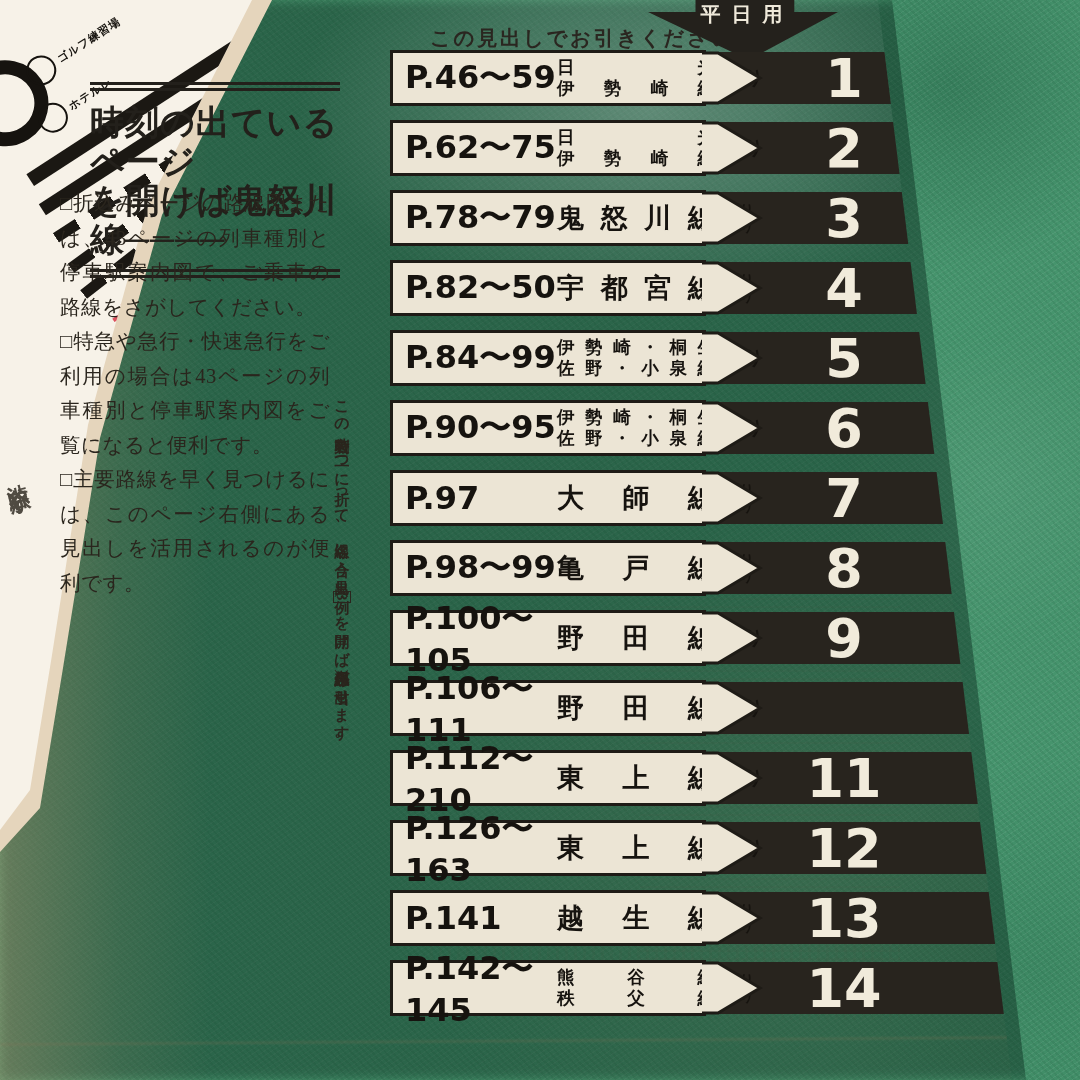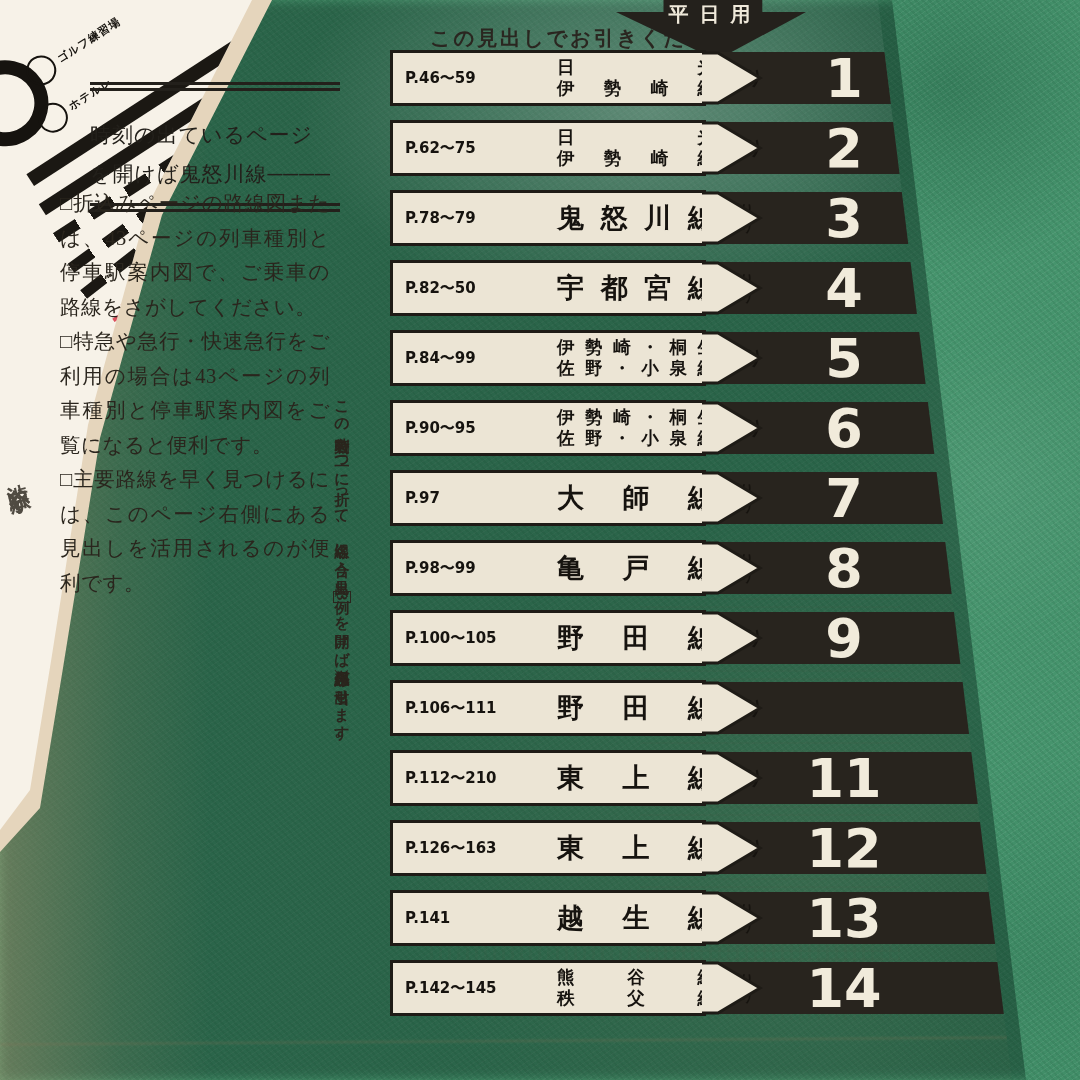--- a/index.html
+++ b/index.html
@@ -61,56 +61,56 @@
   .ad-addr{position:absolute;left:-28px;top:360px;font:bold 15px "Liberation Serif",serif;letter-spacing:2px;}
   .ad-tel{position:absolute;left:-34px;top:382px;font:bold 34px "Liberation Sans",sans-serif;}
   .ad-tel2{position:absolute;left:-22px;top:428px;font:bold 22px "Liberation Sans",sans-serif;}
   .shibuya{position:absolute;left:2px;top:468px;writing-mode:vertical-rl;
     font:bold 21px "Liberation Serif",serif;letter-spacing:4px;color:#332e26;
     transform:rotate(-14deg);opacity:.85;}
 
   
   .sb-heading{position:absolute;left:90px;top:82px;width:250px;
     border-top:9px double #23201b;border-bottom:9px double #23201b;
-    padding:24px 0 10px 0;font-weight:normal;font-size:21px;line-height:39px;
+    padding:12px 0 10px 0;font-weight:bold;font-size:34px;line-height:39px;
     letter-spacing:1px;color:#23201b;}
   .sb-paras{position:absolute;left:60px;top:186px;width:270px;
     font-family:"Liberation Serif",serif;font-size:20.5px;line-height:34.5px;
     letter-spacing:.5px;text-align:justify;color:#2a251d;}
   .sb-paras p{margin:0;}
 
   
   .v-note{position:absolute;left:332px;top:390px;height:660px;writing-mode:vertical-rl;
     font-family:"Liberation Serif",serif;font-size:15px;font-weight:600;
     letter-spacing:.5px;color:#2a251d;}
   .v-note .boxed{border:1.5px solid #2a251d;padding:1px 0;margin:2px 0;}
 
   
   .instruction{position:absolute;left:430px;top:24px;font-size:20.5px;font-weight:bold;
     letter-spacing:2.5px;color:#2a2620;}
-  .banner{position:absolute;left:616px;top:0;width:190px;height:60px;background:#24211c;
+  .banner{position:absolute;left:648px;top:0;width:190px;height:60px;background:#24211c;
     clip-path:polygon(25% 0,77% 0,77% 20%,100% 20%,53% 100%,0 20%,25% 20%);}
   .banner-text{position:absolute;left:0;top:1px;width:100%;text-align:center;
     color:#efe9da;font-size:20px;font-weight:bold;letter-spacing:11px;padding-left:8px;
     box-sizing:border-box;}
 
   
   #rows{position:absolute;left:390px;top:50px;right:0;height:1000px;}
   .row{position:absolute;left:0;right:0;height:56px;}
   .tab{position:absolute;left:310px;right:-60px;top:2px;bottom:2px;background:#28241e;}
   .tab-num{position:absolute;left:398px;top:-3px;width:112px;text-align:center;
     font-family:"DejaVu Sans",sans-serif;font-weight:bold;font-size:54px;color:#f1ebdb;}
   .box{position:absolute;left:0;top:0;width:316px;height:100%;background:#ece5d5;
     border:3px solid #1e1b16;border-right:none;box-sizing:border-box;
     display:flex;align-items:center;}
   .arrow{position:absolute;left:312px;top:0;}
   .arrow-fill{fill:#ece5d5;}
   .arrow-stroke{fill:none;stroke:#1e1b16;stroke-width:3;}
   .pages{width:152px;padding-left:12px;flex:none;
-    font-family:"DejaVu Sans",sans-serif;font-weight:bold;font-size:15px;color:#16130f;}
+    font-family:"DejaVu Sans",sans-serif;font-weight:bold;font-size:32px;color:#16130f;}
   .name{flex:none;width:158px;color:#16130f;font-weight:bold;}
   .name-line{display:flex;justify-content:space-between;}
   .name.one-line .name-line{font-size:27px;}
   .name.two-line .name-line{font-size:17.5px;line-height:21px;}
   .dirs{margin-left:10px;color:#16130f;font-weight:bold;flex:none;}
   .dirs-one div{font-size:19px;}
   .dirs-two div{font-size:14.5px;line-height:16px;}
 </style>
 </head>
 <body>

